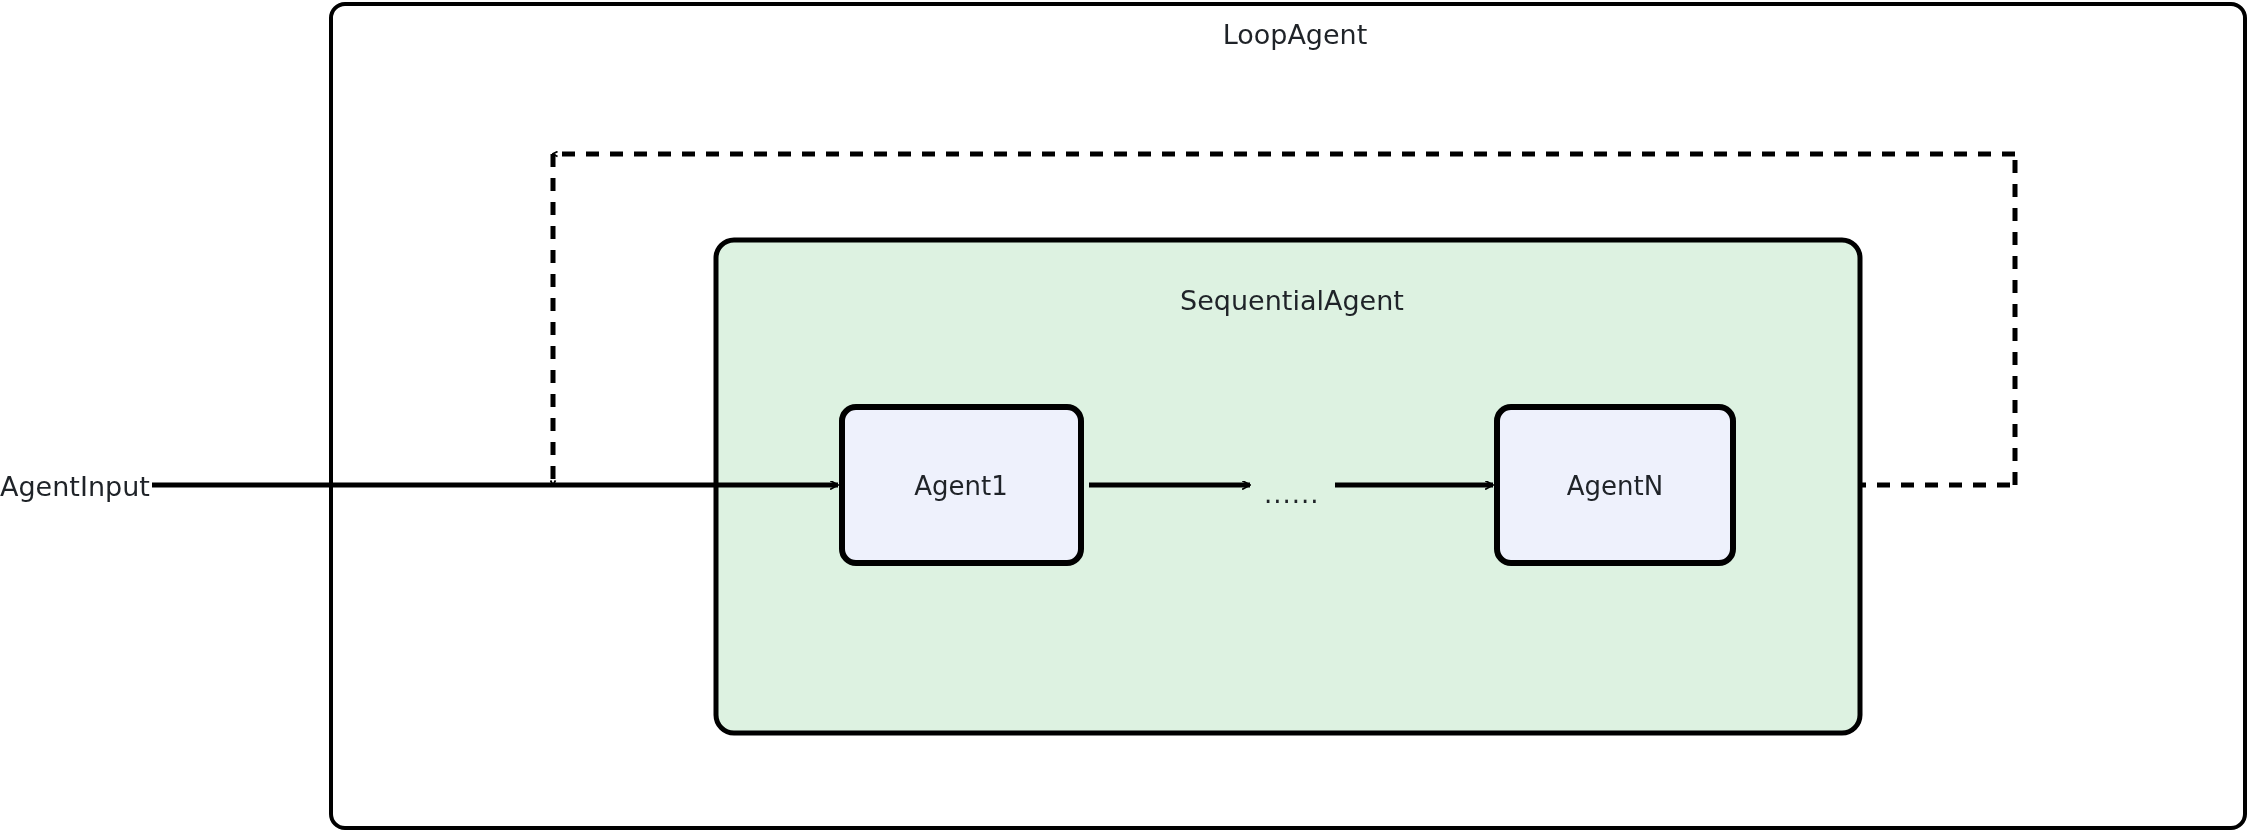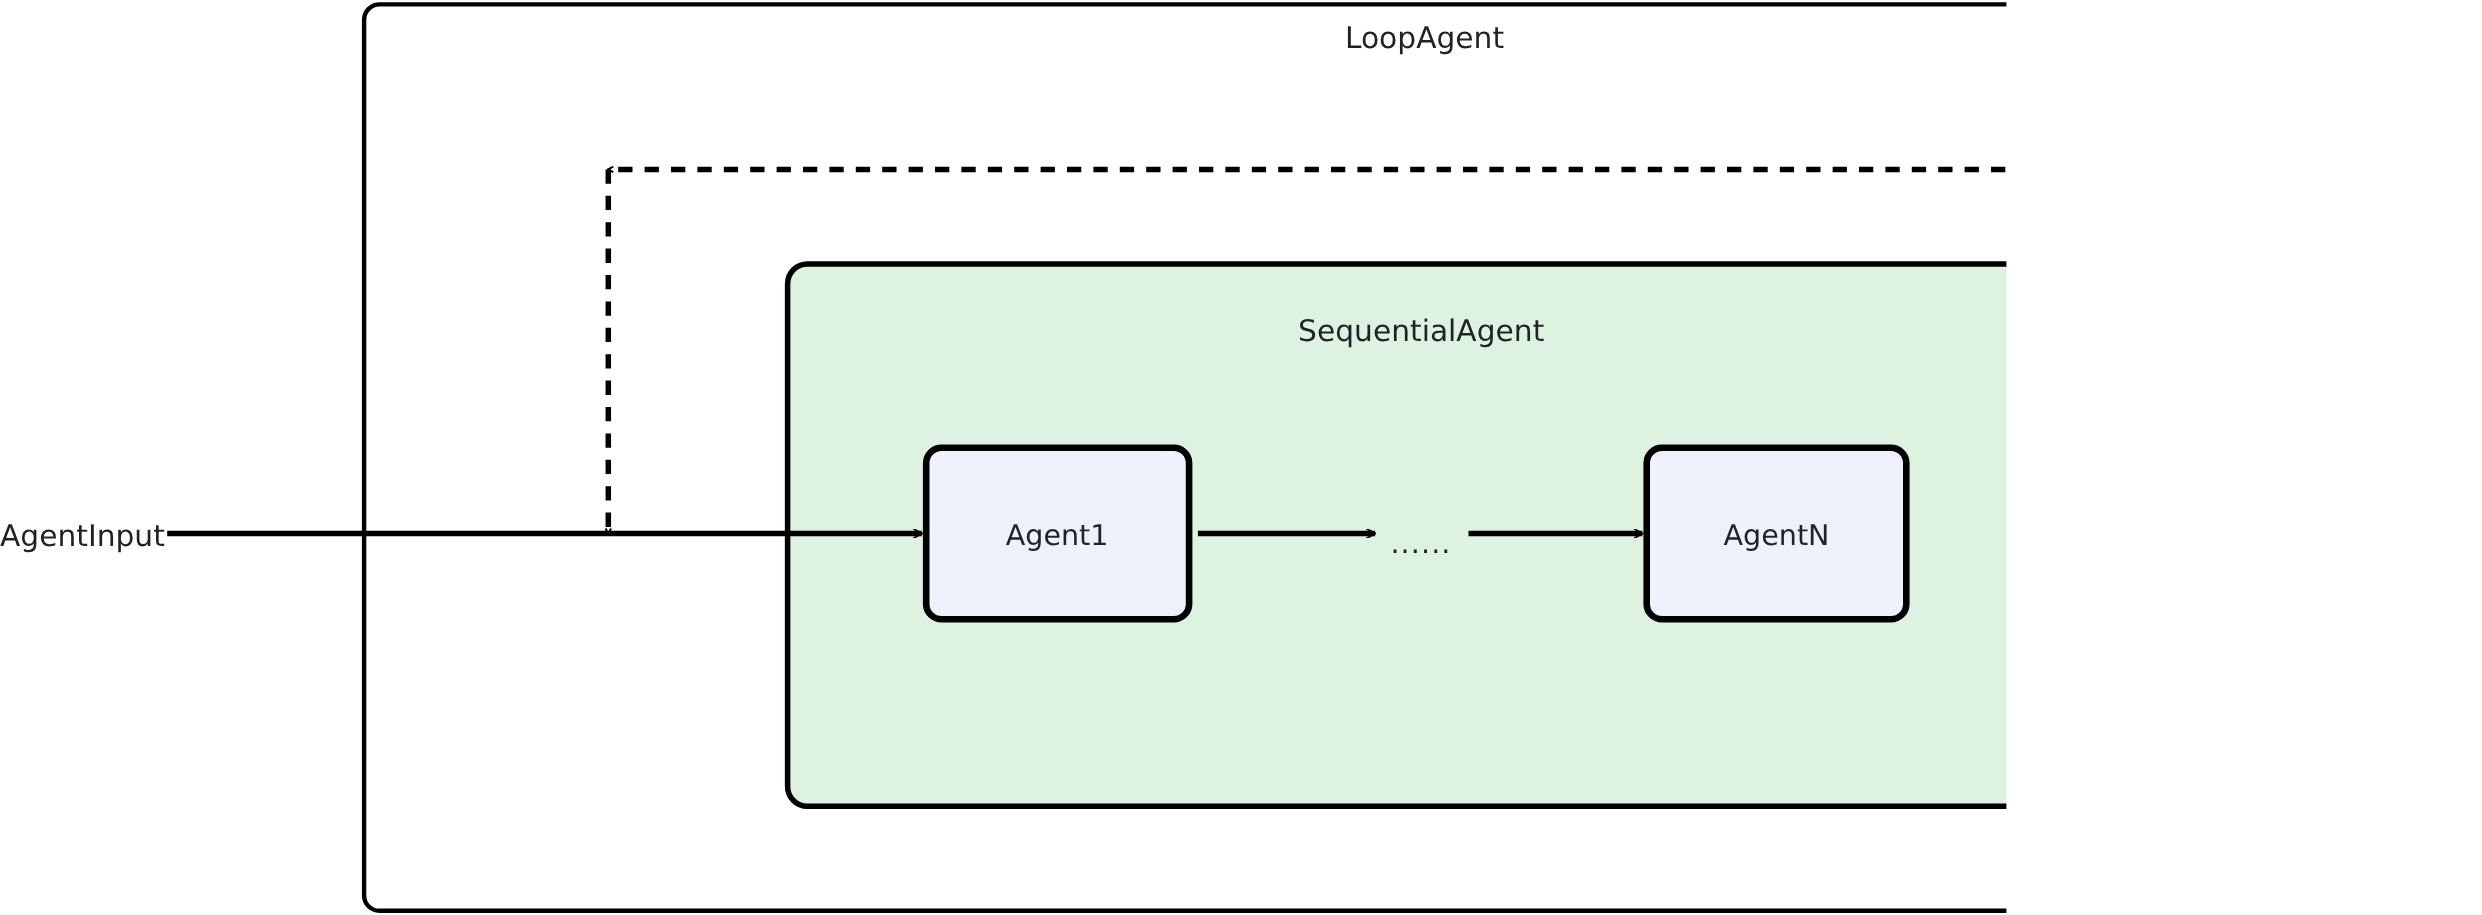--- a/index.html
+++ b/index.html
@@ -5,21 +5,21 @@
   html, body {
     margin: 0;
     padding: 0;
     background: #ffffff;
   }
   body {
     font-family: "DejaVu Sans", sans-serif;
   }
   #stage {
     position: relative;
-    width: 1824px;
+    width: 2256px;
     height: 832px;
     background: #ffffff;
     overflow: hidden;
   }
   #diagram-svg {
     position: absolute;
     left: 0;
     top: 0;
     width: 2256px;
     height: 832px;

